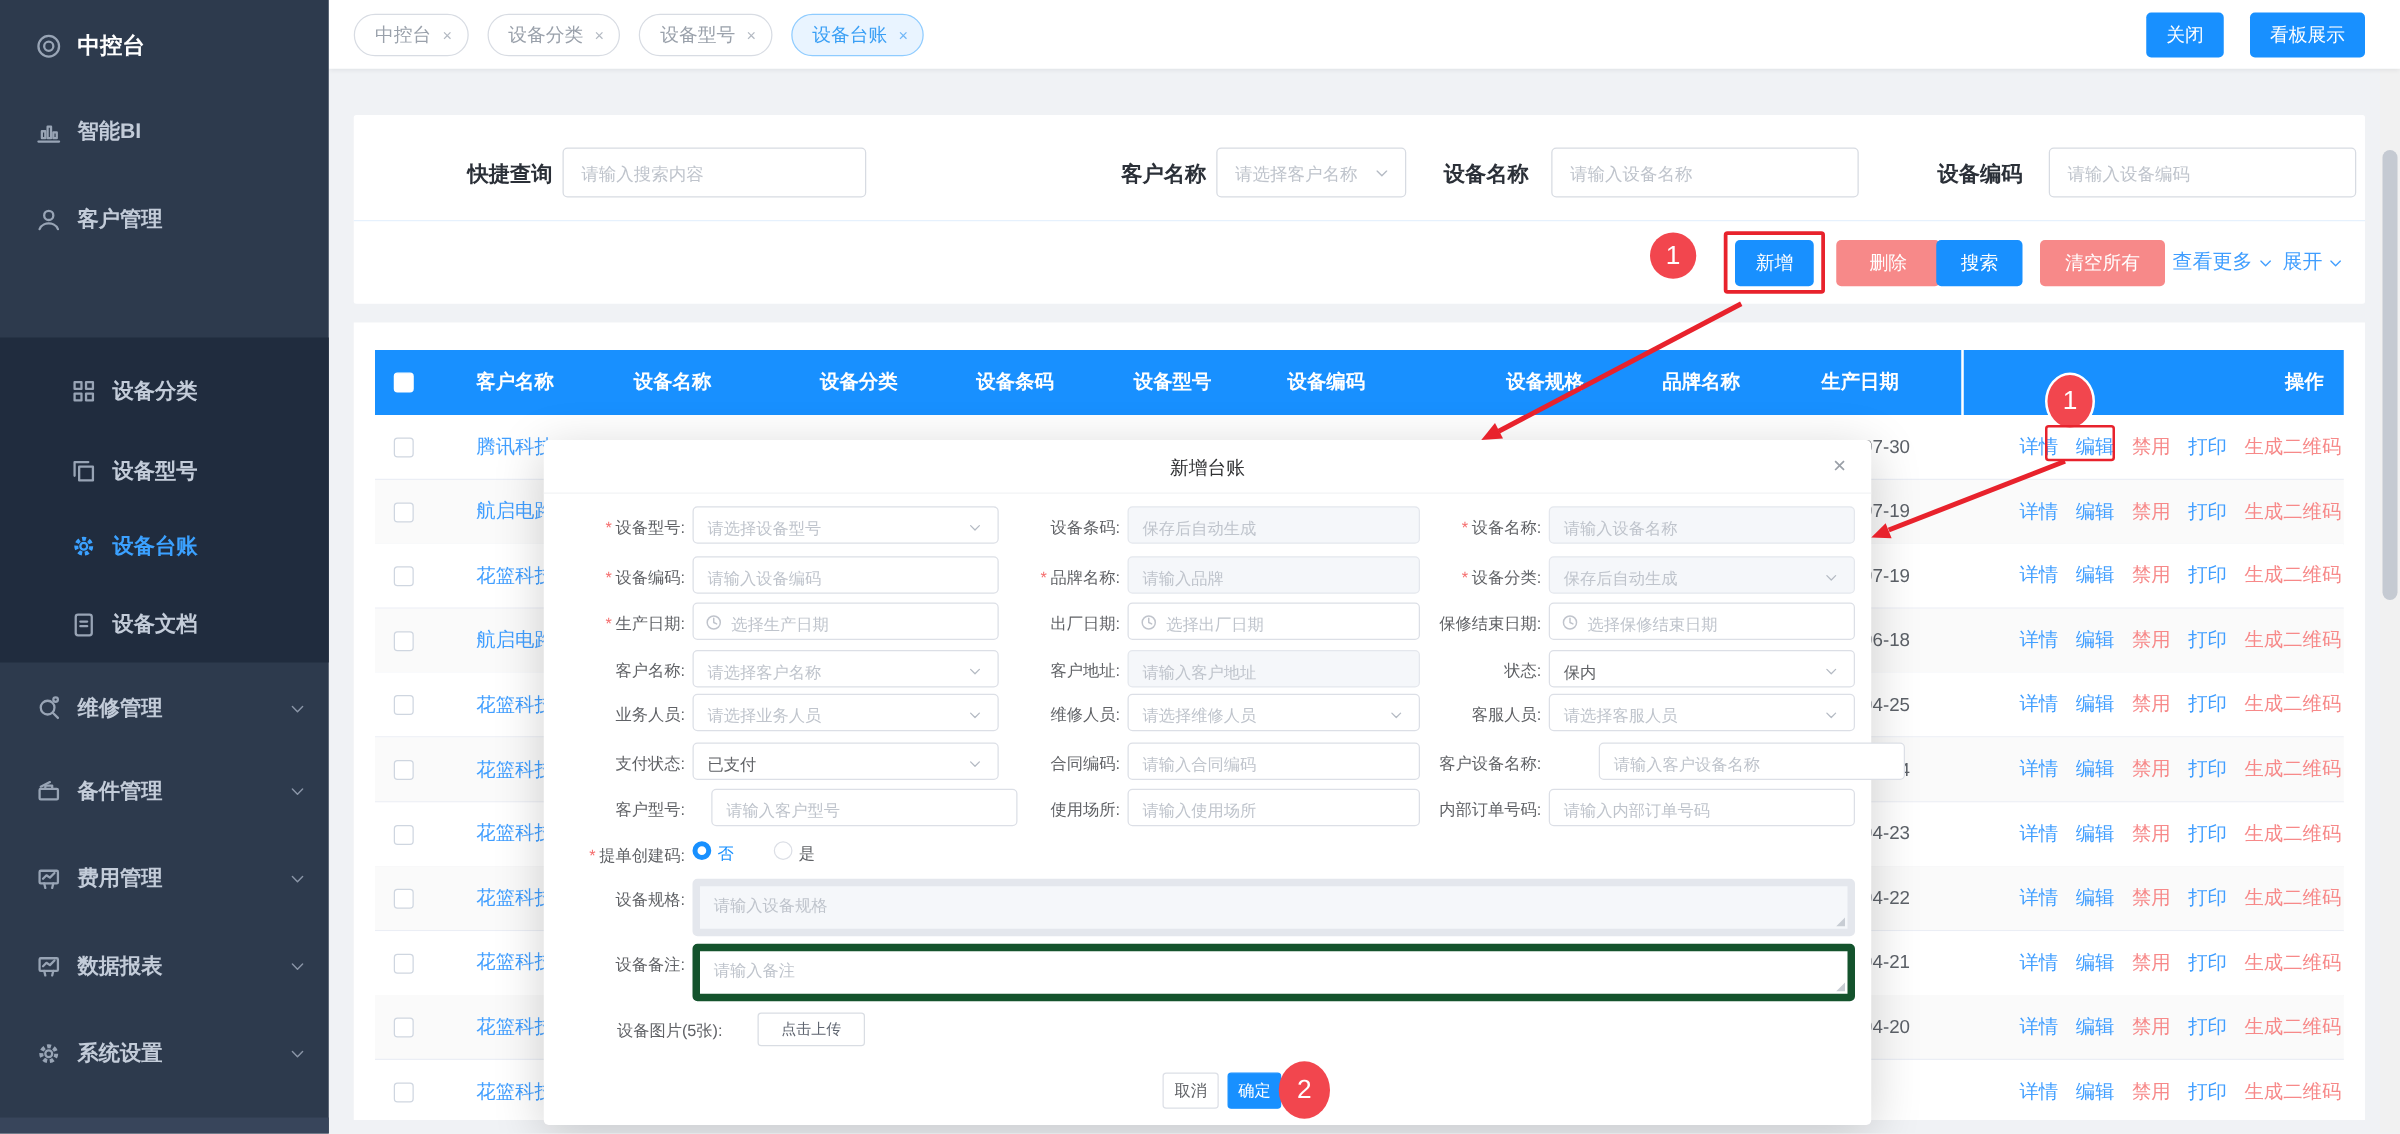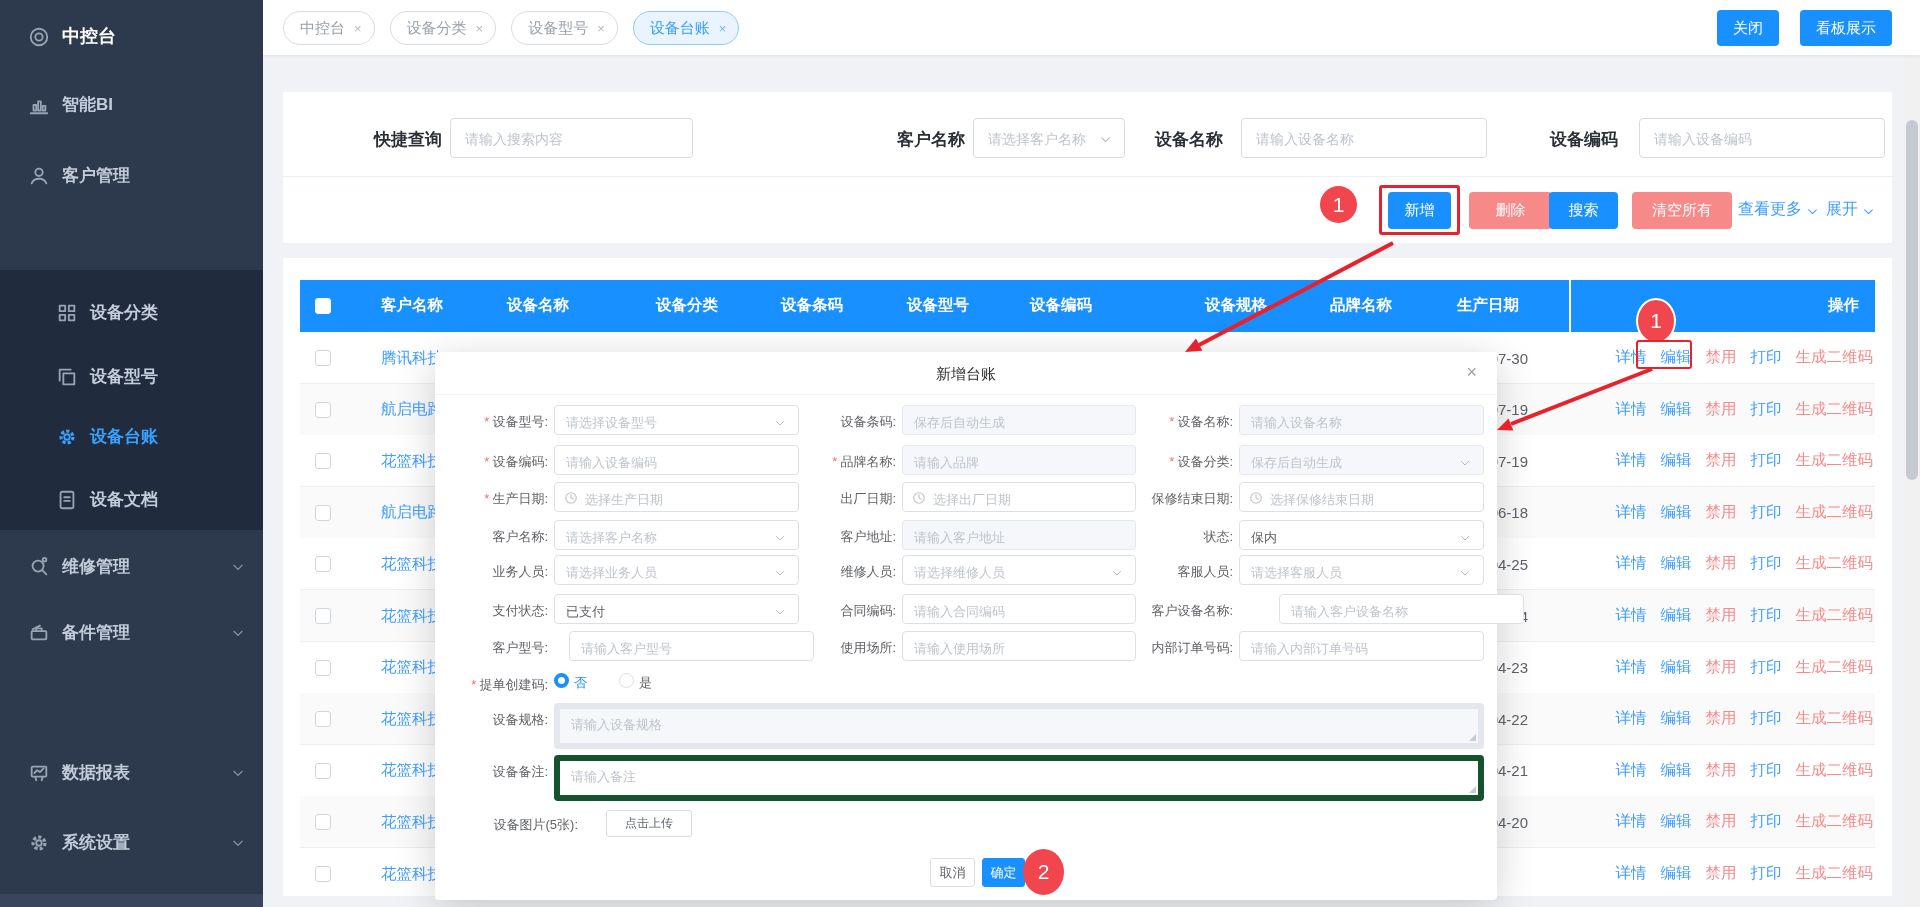--- a/index.html
+++ b/index.html
@@ -179,20 +179,32 @@
         <span class="icn"><svg viewBox="0 0 24 24">
             <rect x="4" y="10" width="16" height="9" rx="1" fill="none" stroke="currentColor" stroke-width="2" stroke-linecap="round" stroke-linejoin="round"></rect>
             <path d="M9 10V7h6v3" fill="none" stroke="currentColor" stroke-width="2" stroke-linecap="round" stroke-linejoin="round"></path>
             <line x1="5" y1="8" x2="13" y2="4" fill="none" stroke="currentColor" stroke-width="2" stroke-linecap="round" stroke-linejoin="round"></line>
           </svg></span>
         <span class="lbl">备件管理</span>
         <span class="chev"><svg viewBox="0 0 24 24">
             <polyline points="5,9 12,16 19,9" fill="none" stroke="currentColor" stroke-width="2" stroke-linecap="round" stroke-linejoin="round"></polyline>
           </svg></span>
       </div>
+      <div class="sb-item" style="top: 683px;">
+        <span class="icn"><svg viewBox="0 0 24 24">
+            <rect x="4" y="5" width="16" height="11" rx="1" fill="none" stroke="currentColor" stroke-width="2" stroke-linecap="round" stroke-linejoin="round"></rect>
+            <path d="M7 12l3-3 3 2 4-4" fill="none" stroke="currentColor" stroke-width="2" stroke-linecap="round" stroke-linejoin="round"></path>
+            <line x1="9" y1="20" x2="8" y2="16" fill="none" stroke="currentColor" stroke-width="2" stroke-linecap="round" stroke-linejoin="round"></line>
+            <line x1="15" y1="20" x2="16" y2="16" fill="none" stroke="currentColor" stroke-width="2" stroke-linecap="round" stroke-linejoin="round"></line>
+          </svg></span>
+        <span class="lbl">费用管理</span>
+        <span class="chev"><svg viewBox="0 0 24 24">
+            <polyline points="5,9 12,16 19,9" fill="none" stroke="currentColor" stroke-width="2" stroke-linecap="round" stroke-linejoin="round"></polyline>
+          </svg></span>
+      </div>
       <div class="sb-item" style="top: 753px;">
         <span class="icn"><svg viewBox="0 0 24 24">
             <rect x="4" y="5" width="16" height="11" rx="1" fill="none" stroke="currentColor" stroke-width="2" stroke-linecap="round" stroke-linejoin="round"></rect>
             <path d="M7 12l3-3 3 2 4-4" fill="none" stroke="currentColor" stroke-width="2" stroke-linecap="round" stroke-linejoin="round"></path>
             <line x1="9" y1="20" x2="8" y2="16" fill="none" stroke="currentColor" stroke-width="2" stroke-linecap="round" stroke-linejoin="round"></line>
             <line x1="15" y1="20" x2="16" y2="16" fill="none" stroke="currentColor" stroke-width="2" stroke-linecap="round" stroke-linejoin="round"></line>
           </svg></span>
         <span class="lbl">数据报表</span>
         <span class="chev"><svg viewBox="0 0 24 24">
             <polyline points="5,9 12,16 19,9" fill="none" stroke="currentColor" stroke-width="2" stroke-linecap="round" stroke-linejoin="round"></polyline>

